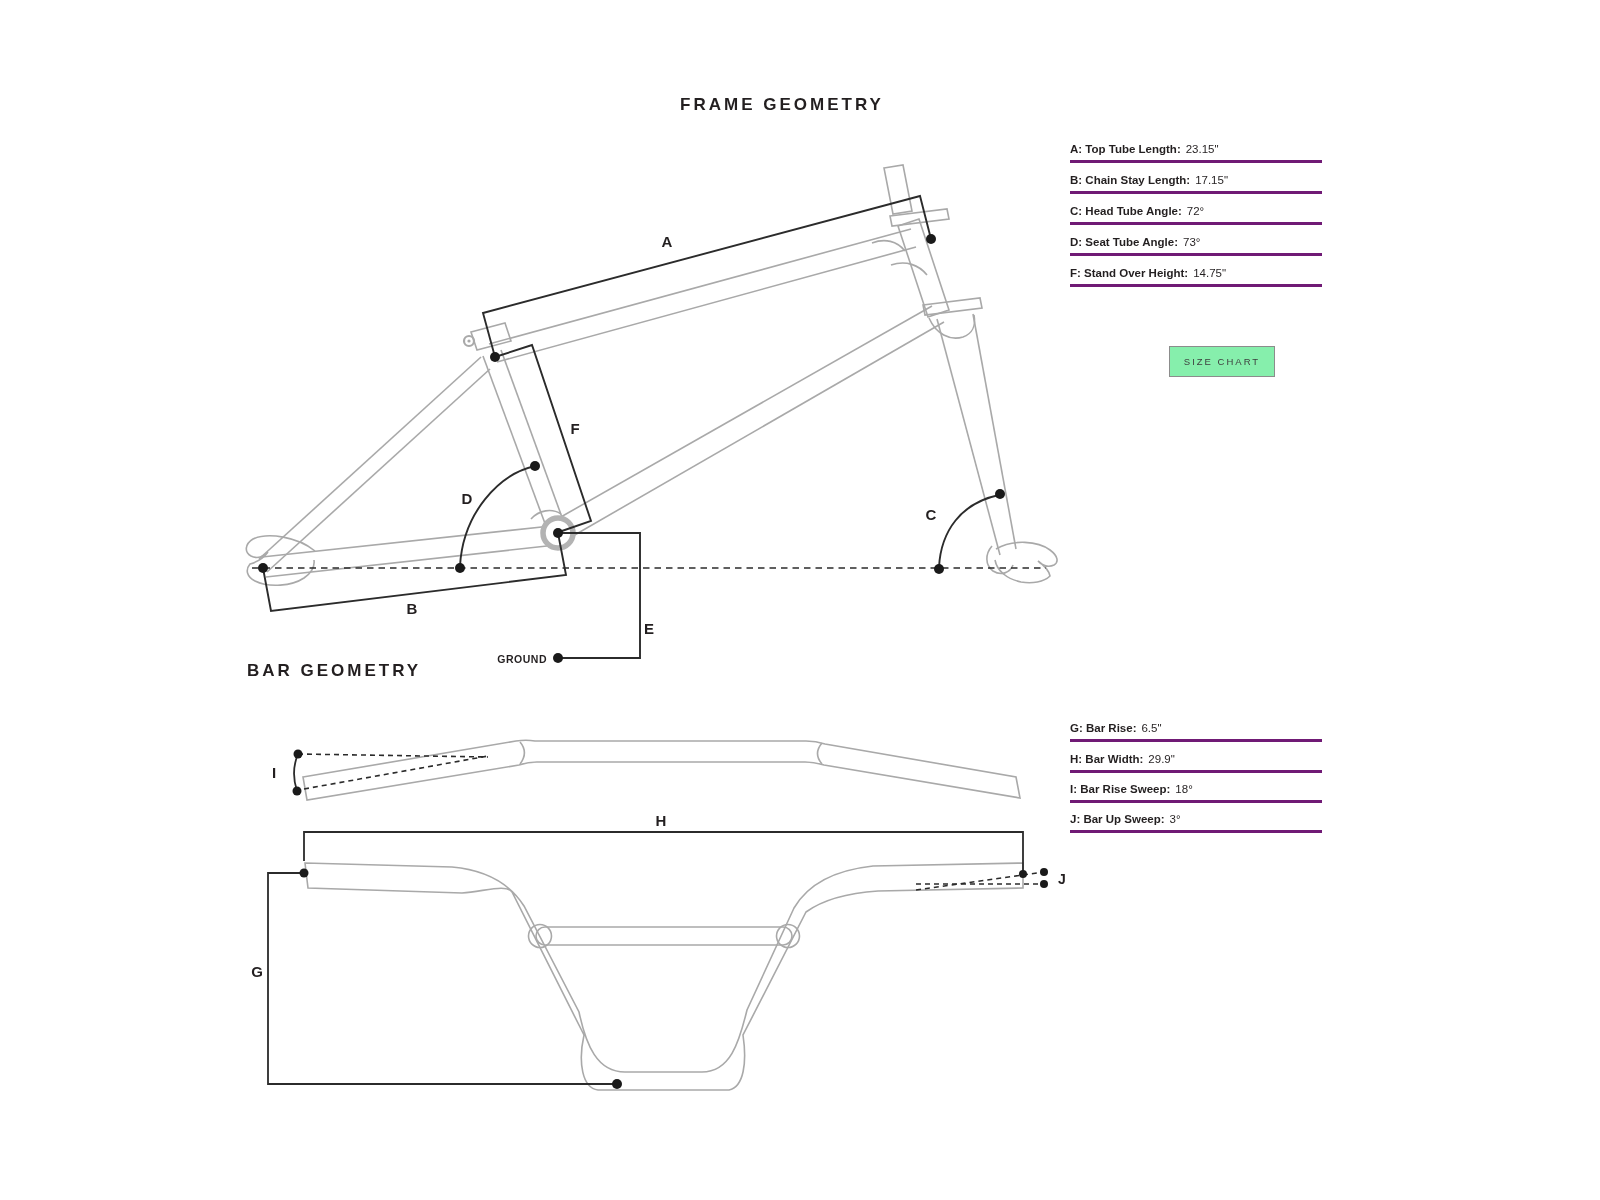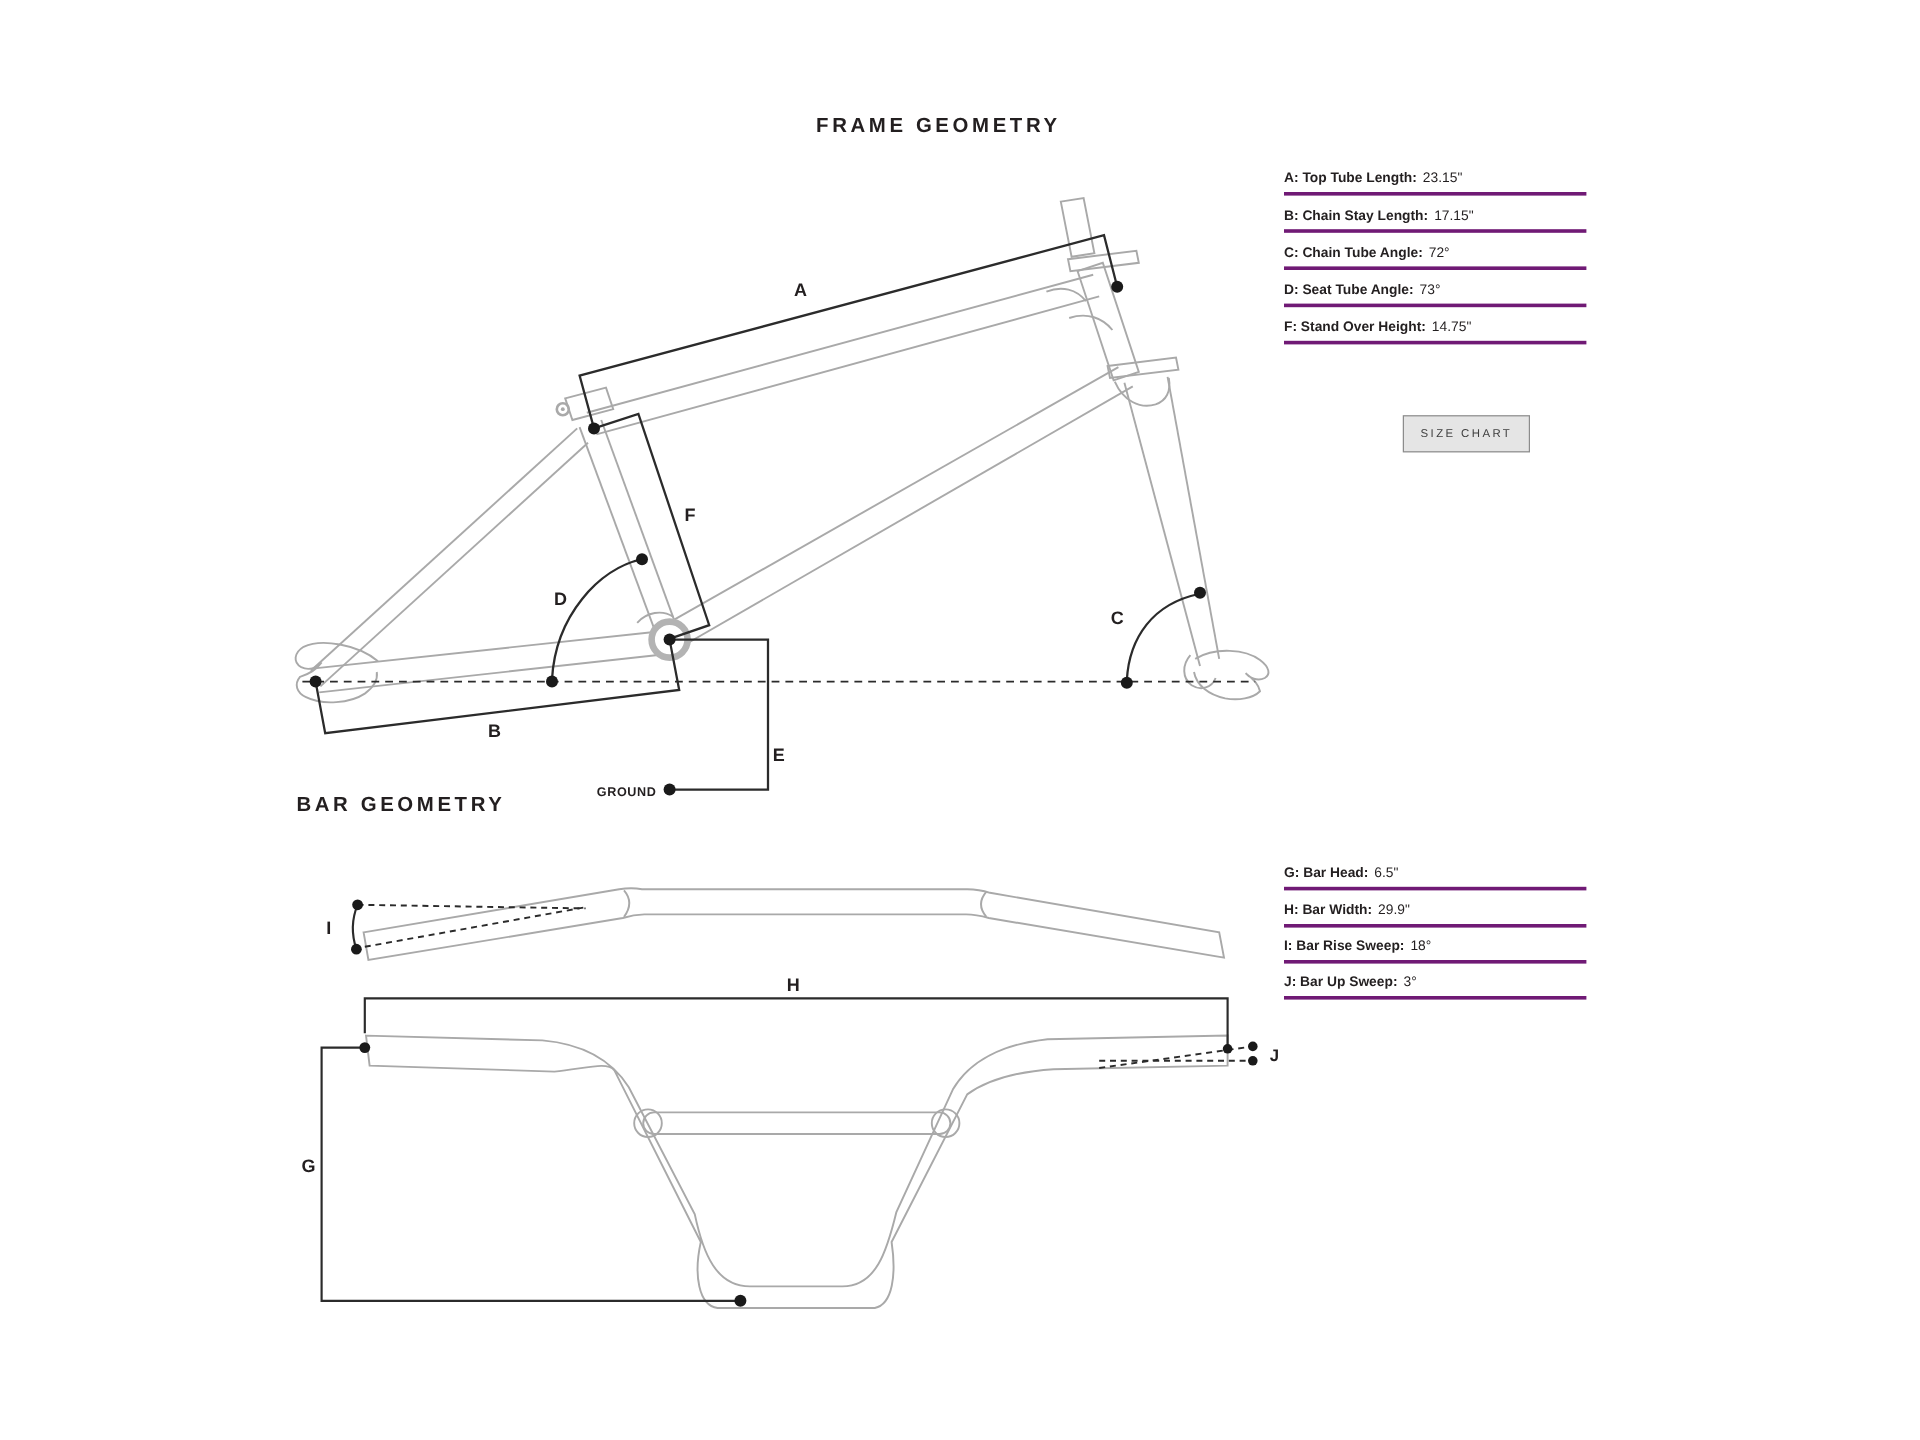--- a/index.html
+++ b/index.html
@@ -12,21 +12,21 @@
   .spec-list{position:absolute;width:252px;}
   #frame-specs{left:1070px;top:132px;}
   #bar-specs{left:1070px;top:712px;}
   .spec-row{height:31px;display:flex;align-items:flex-end;box-sizing:border-box;
             padding-bottom:5px;border-bottom:3px solid #701a75;
             font-size:11.5px;color:#231f20;white-space:nowrap;}
   #bar-specs .spec-row{height:30.3px;}
   .spec-label{font-weight:bold;margin-right:5px;}
   .spec-value{font-weight:normal;}
   #size-chart-btn{position:absolute;left:1169px;top:346px;width:104px;height:29px;
-                  background:#e5e5e5;border:1px solid #8c8c8c;display:flex;align-items:center;
+                  background:#86efac;border:1px solid #8c8c8c;display:flex;align-items:center;
                   justify-content:center;font-size:9.5px;letter-spacing:2px;color:#3e3e3e;
                   cursor:pointer;font-family:"Liberation Sans",sans-serif;}
   svg{position:absolute;left:0;top:0;}
   .frame-line{stroke:#a9a9a9;stroke-width:1.6;fill:none;}
   .dim{stroke:#2b2b2b;stroke-width:1.9;fill:none;}
   .dim-dash{stroke:#2b2b2b;stroke-width:1.6;fill:none;stroke-dasharray:6.5 5;}
   .dim-dot{fill:#1a1a1a;stroke:none;}
   .dim-label{font-family:"Liberation Sans",sans-serif;font-weight:bold;font-size:15px;
              fill:#231f20;text-anchor:middle;}
   .ground-label{font-family:"Liberation Sans",sans-serif;font-weight:bold;font-size:10.5px;
@@ -43,38 +43,38 @@
   <div id="frame-specs" class="spec-list">
     <div class="spec-row">
       <span class="spec-label">A: Top Tube Length:</span>
       <span class="spec-value">23.15"</span>
     </div>
     <div class="spec-row">
       <span class="spec-label">B: Chain Stay Length:</span>
       <span class="spec-value">17.15"</span>
     </div>
     <div class="spec-row">
-      <span class="spec-label">C: Chain Tube Angle:</span>
+      <span class="spec-label">C: Head Tube Angle:</span>
       <span class="spec-value">72°</span>
     </div>
     <div class="spec-row">
       <span class="spec-label">D: Seat Tube Angle:</span>
       <span class="spec-value">73°</span>
     </div>
     <div class="spec-row">
       <span class="spec-label">F: Stand Over Height:</span>
       <span class="spec-value">14.75"</span>
     </div>
   </div>
 
   <div id="size-chart-btn">SIZE CHART</div>
 
   <div id="bar-specs" class="spec-list">
     <div class="spec-row">
-      <span class="spec-label">G: Bar Head:</span>
+      <span class="spec-label">G: Bar Rise:</span>
       <span class="spec-value">6.5"</span>
     </div>
     <div class="spec-row">
       <span class="spec-label">H: Bar Width:</span>
       <span class="spec-value">29.9"</span>
     </div>
     <div class="spec-row">
       <span class="spec-label">I: Bar Rise Sweep:</span>
       <span class="spec-value">18°</span>
     </div>

